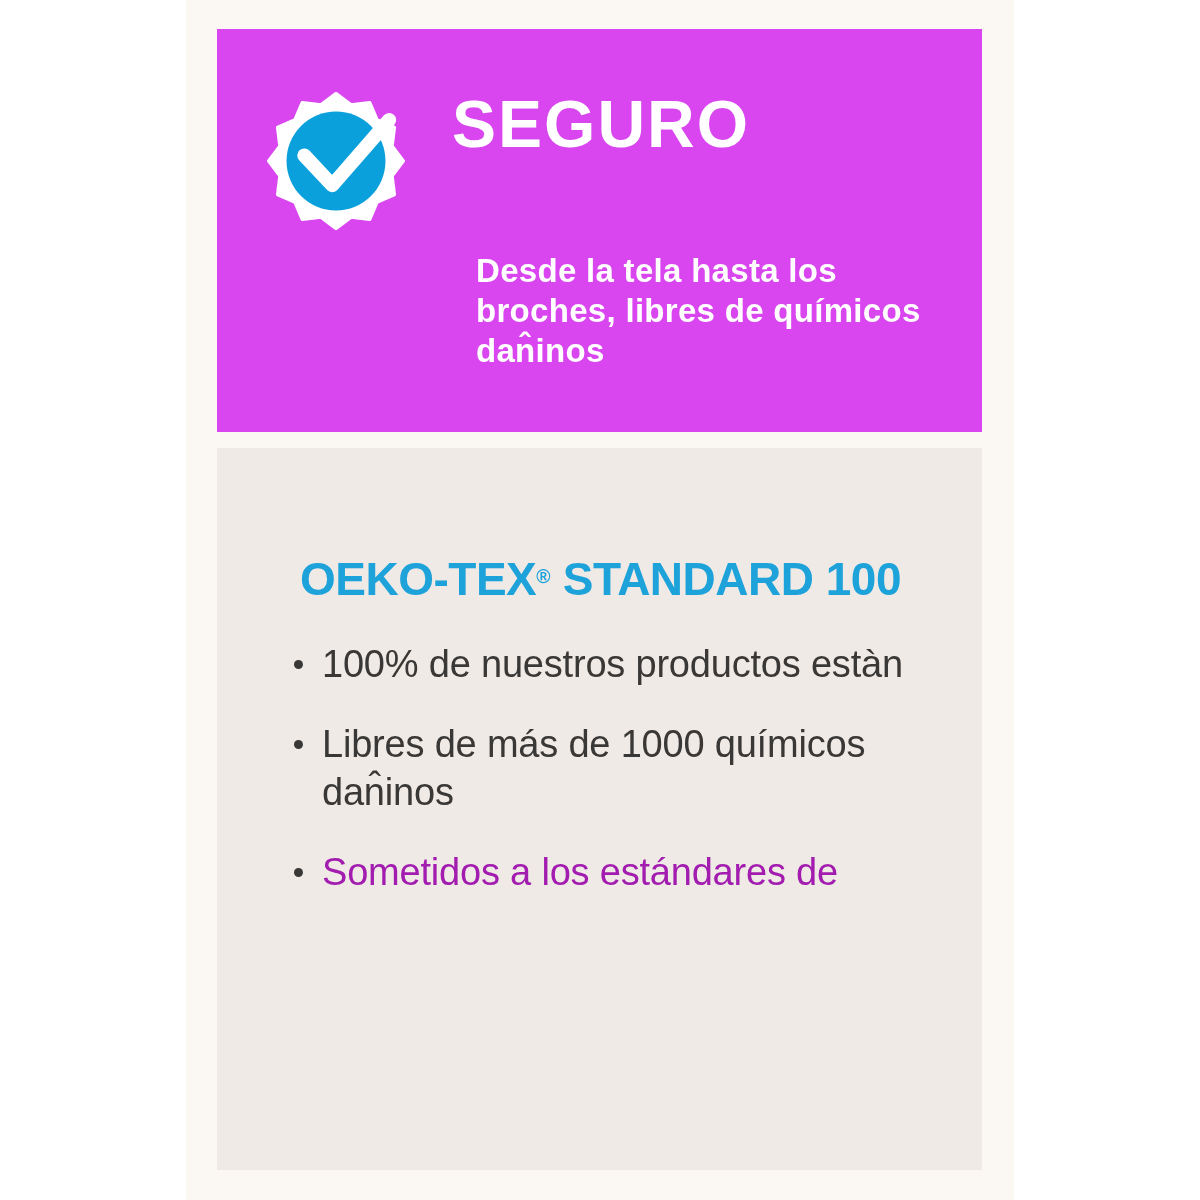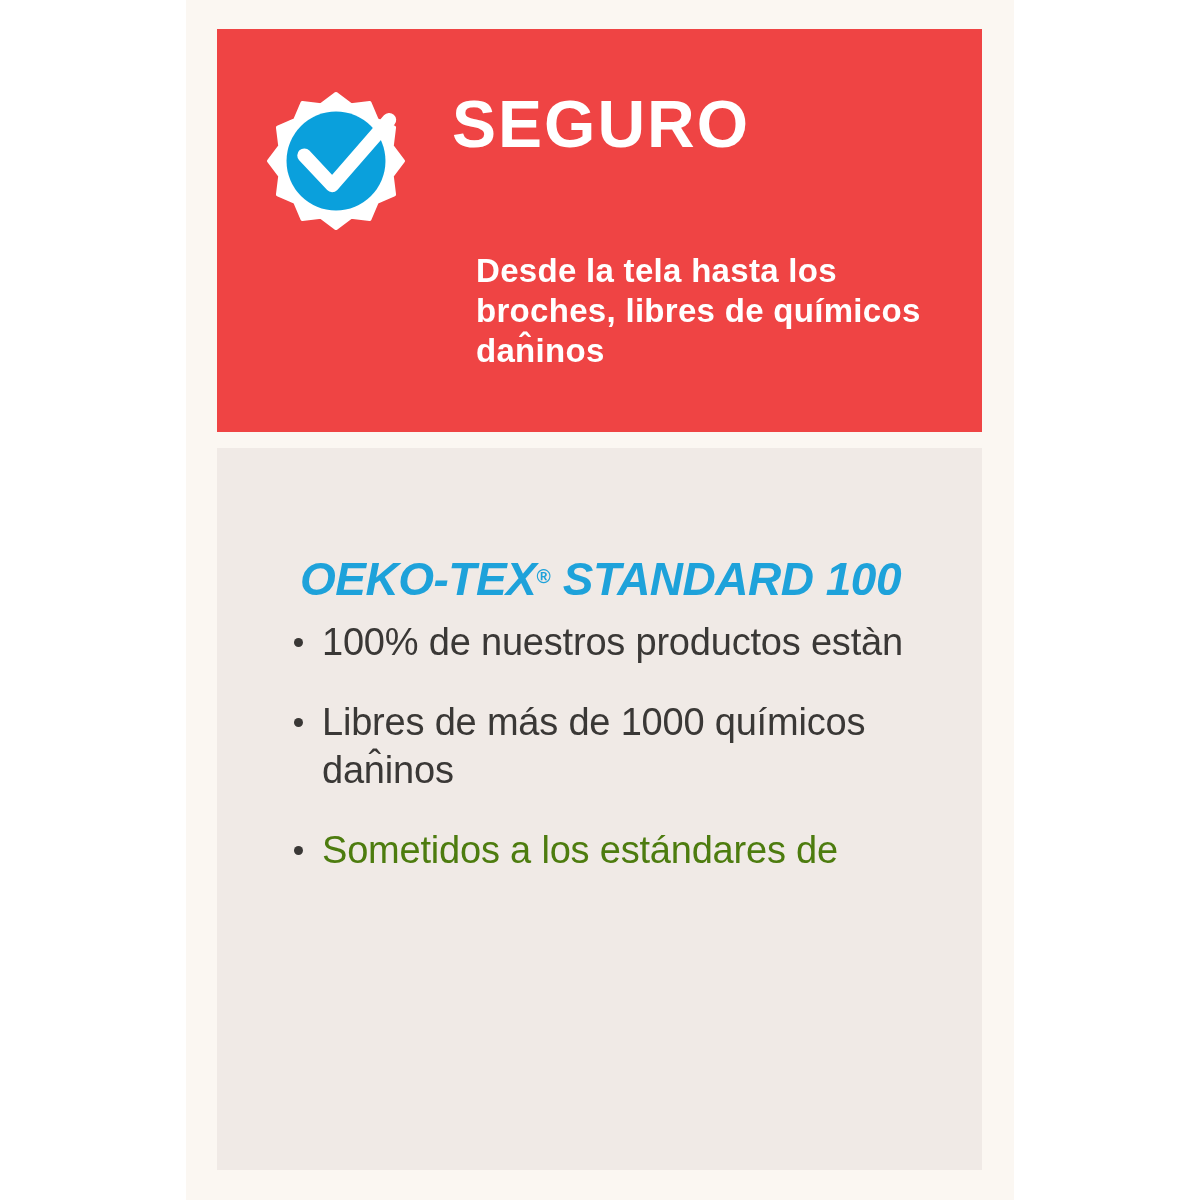--- a/index.html
+++ b/index.html
@@ -71,21 +71,21 @@
     line-height: 1;
     white-space: nowrap;
   }
   .cert-heading sup {
     font-size: 0.42em;
     vertical-align: 0.62em;
     letter-spacing: 0;
   }
   .bullet-list {
     list-style: none;
-    margin-top: 16px;
+    margin-top: 38px;
   }
   .bullet-item {
     position: relative;
     padding-left: 28px;
     margin-left: -6px;
     margin-bottom: 32px;
     color: #3a3836;
     font-size: 38px;
     line-height: 48px;
     letter-spacing: -0.2px;
@@ -98,21 +98,21 @@
     background: #3a3836;
   }
   .bullet-item .line { display: block; white-space: nowrap; }
 </style>
 </head>
 <body>
 
 <div class="page" style="background-color: rgb(255, 255, 255);">
   <div class="content-strip" style="background-color: rgb(251, 247, 242);"></div>
 
-  <div class="blue-card" style="background-color: #ef4444;">
+  <div class="blue-card" style="background-color: #d946ef;">
 
     <div class="badge">
       <svg viewBox="0 0 150 150" xmlns="http://www.w3.org/2000/svg">
         <path fill="#ffffff" stroke="#ffffff" stroke-width="4" stroke-linejoin="round" d="M75,3 L91.05,15.11 L111,12.65 L118.84,31.16 L137.35,39 L134.89,58.95 L147,75
                  L134.89,91.05 L137.35,111 L118.84,118.84 L111,137.35 L91.05,134.89 L75,147
                  L58.95,134.89 L39,137.35 L31.16,118.84 L12.65,111 L15.11,91.05 L3,75
                  L15.11,58.95 L12.65,39 L31.16,31.16 L39,12.65 L58.95,15.11 Z"></path>
         <circle cx="75" cy="75" r="53" fill="#0aa0dc"></circle>
         <path d="M41,69 L71,101 L132,31" fill="none" stroke="#ffffff" stroke-width="15" stroke-linecap="round" stroke-linejoin="round"></path>
       </svg>
@@ -124,33 +124,33 @@
 
     <p class="card-subtitle" style="color: rgb(255, 255, 255);">
       <span class="line">Desde la tela hasta los</span>
       <span class="line">broches, libres de químicos</span>
       <span class="line">dan̂inos</span>
     </p>
   </div>
 
   <div class="beige-panel" style="background-color: rgb(240, 234, 230);">
 
-    <h2 class="cert-heading" style="color: rgb(30, 162, 218); font-style: italic;">
+    <h2 class="cert-heading" style="color: rgb(30, 162, 218);">
       <span>OEKO-TEX</span><sup>®</sup><span> STANDARD 100</span>
     </h2>
 
     <ul class="bullet-list">
       <li class="bullet-item" style="color: rgb(58, 56, 54);">
         <span class="bullet-dot" style="background-color: rgb(58, 56, 54);"></span>
         <span class="line">100% de nuestros productos estàn</span>
       </li>
       <li class="bullet-item" style="color: rgb(58, 56, 54);">
         <span class="bullet-dot" style="background-color: rgb(58, 56, 54);"></span>
         <span class="line">Libres de más de 1000 químicos</span>
         <span class="line">dan̂inos</span>
       </li>
-      <li class="bullet-item" style="color: #4d7c0f;">
+      <li class="bullet-item" style="color: #a21caf;">
         <span class="bullet-dot" style="background-color: rgb(58, 56, 54);"></span>
         <span class="line">Sometidos a los estándares de</span>
       </li>
     </ul>
   </div>
 </div>
 
 </body></html>

